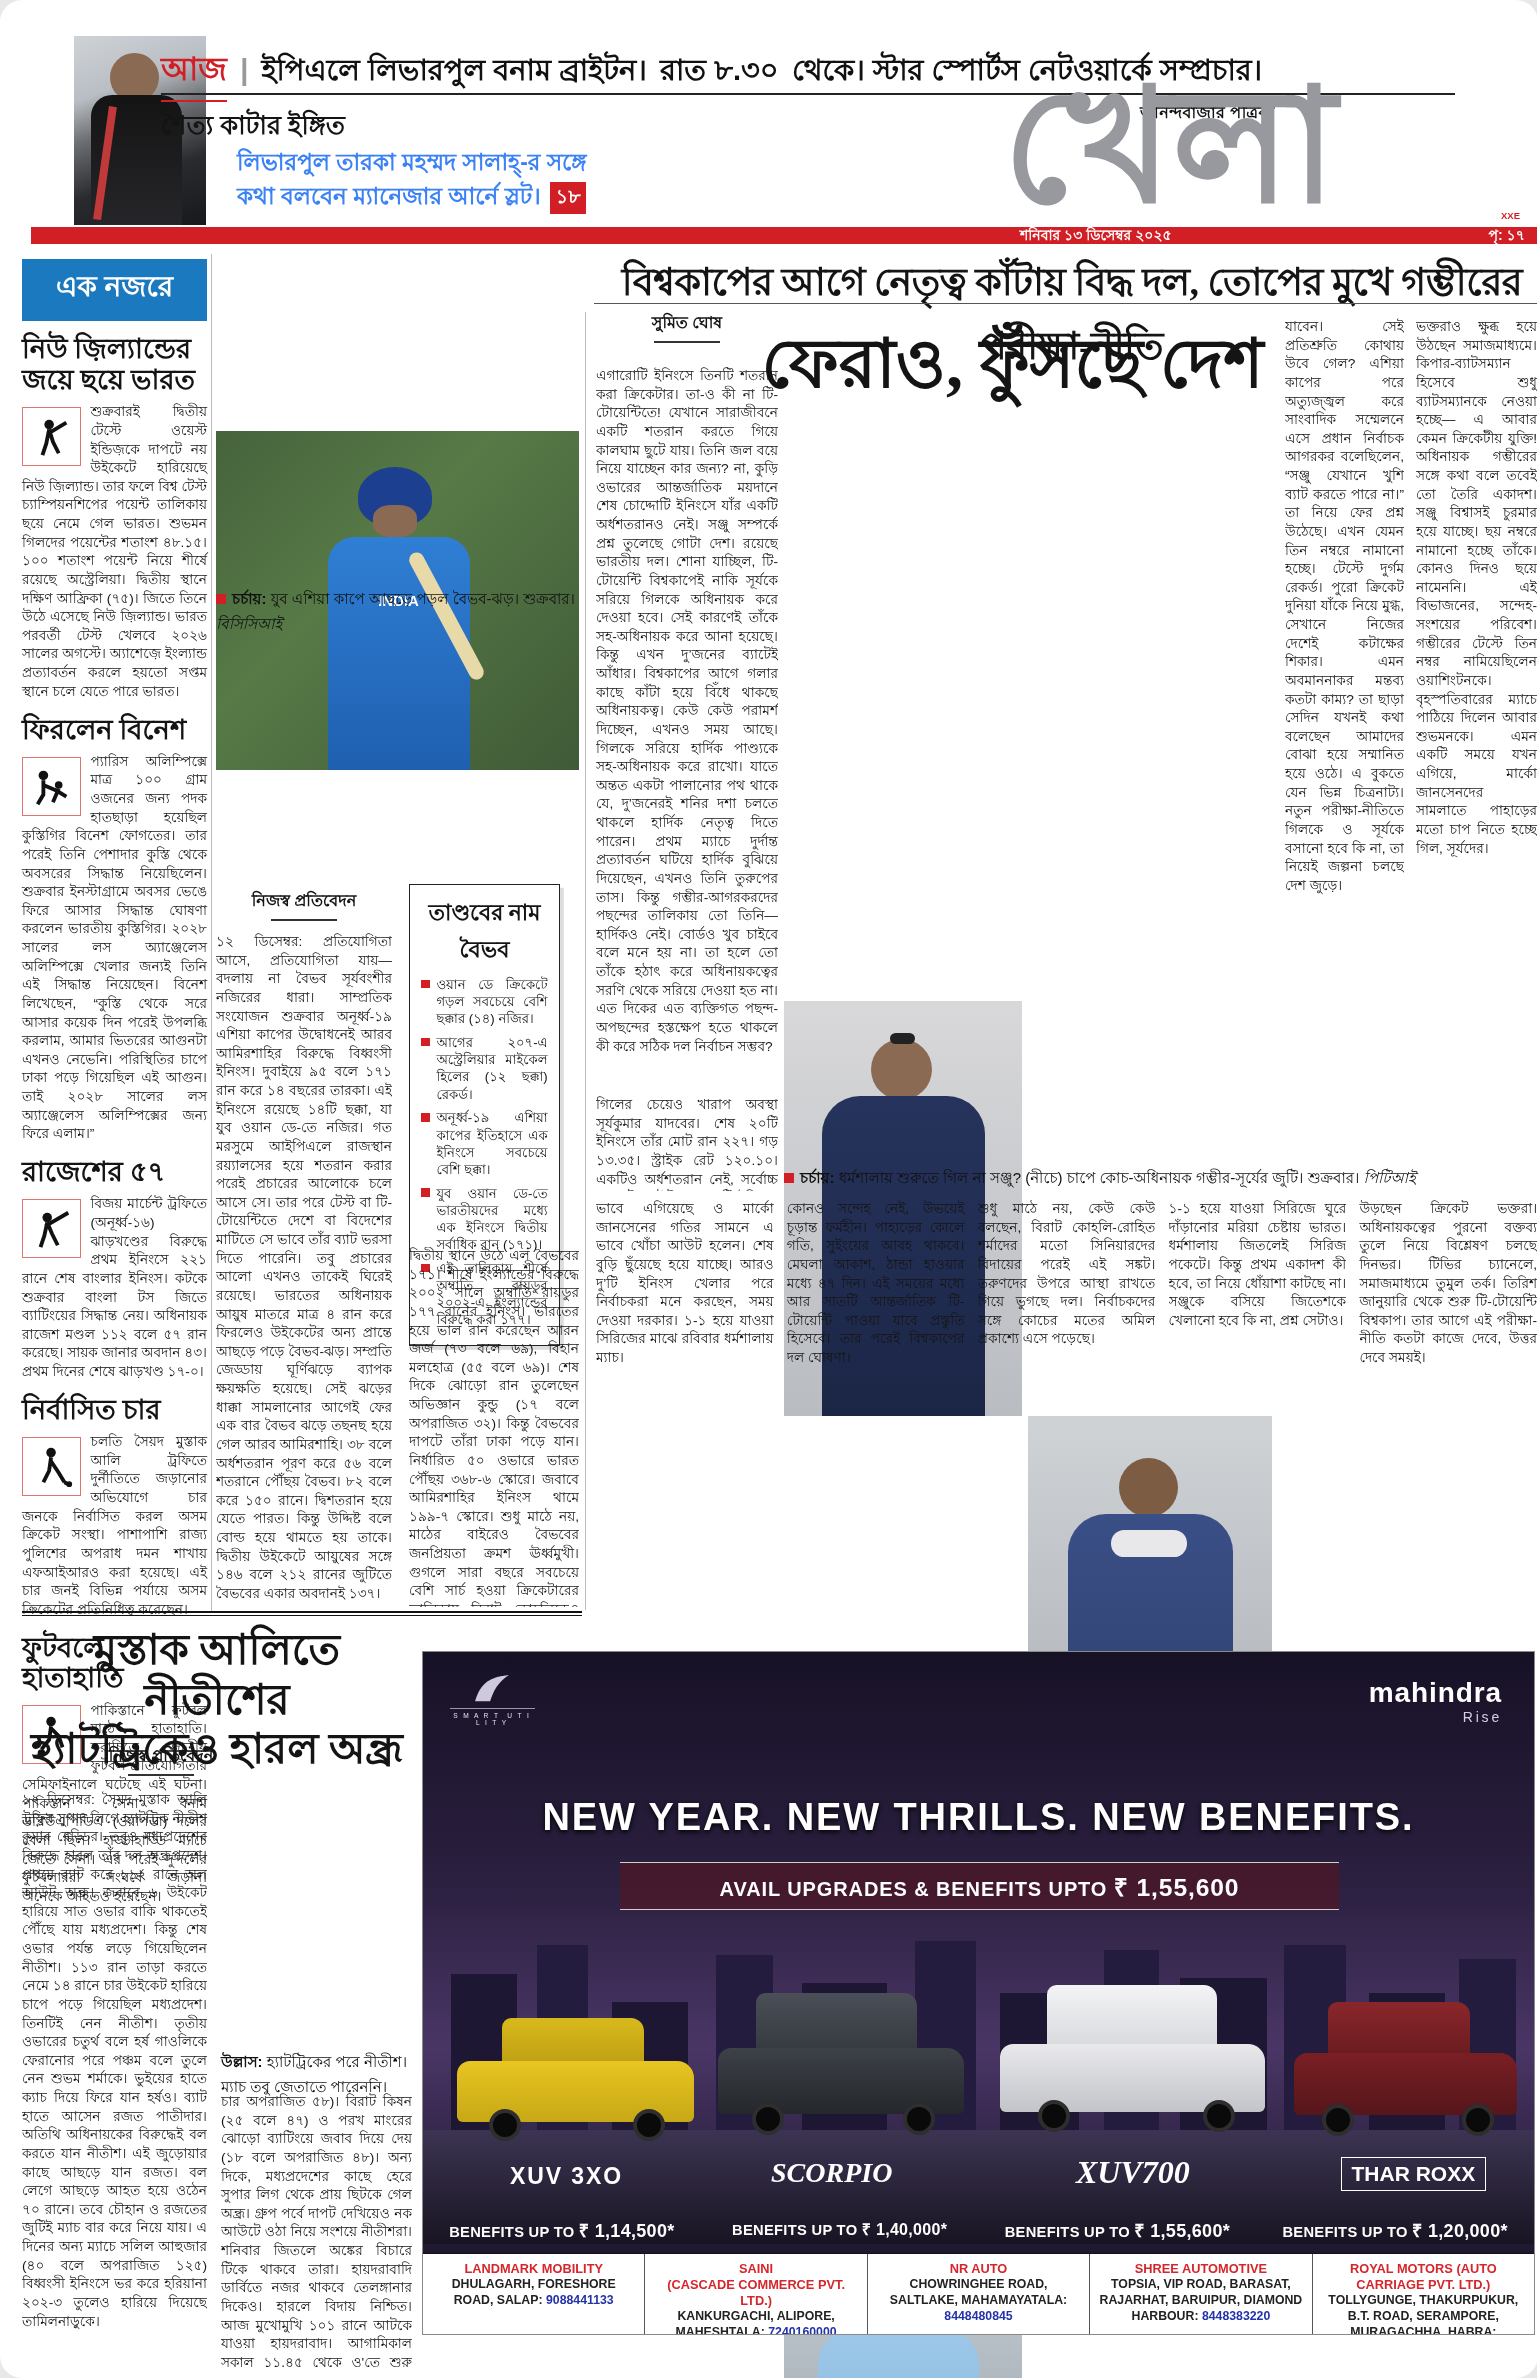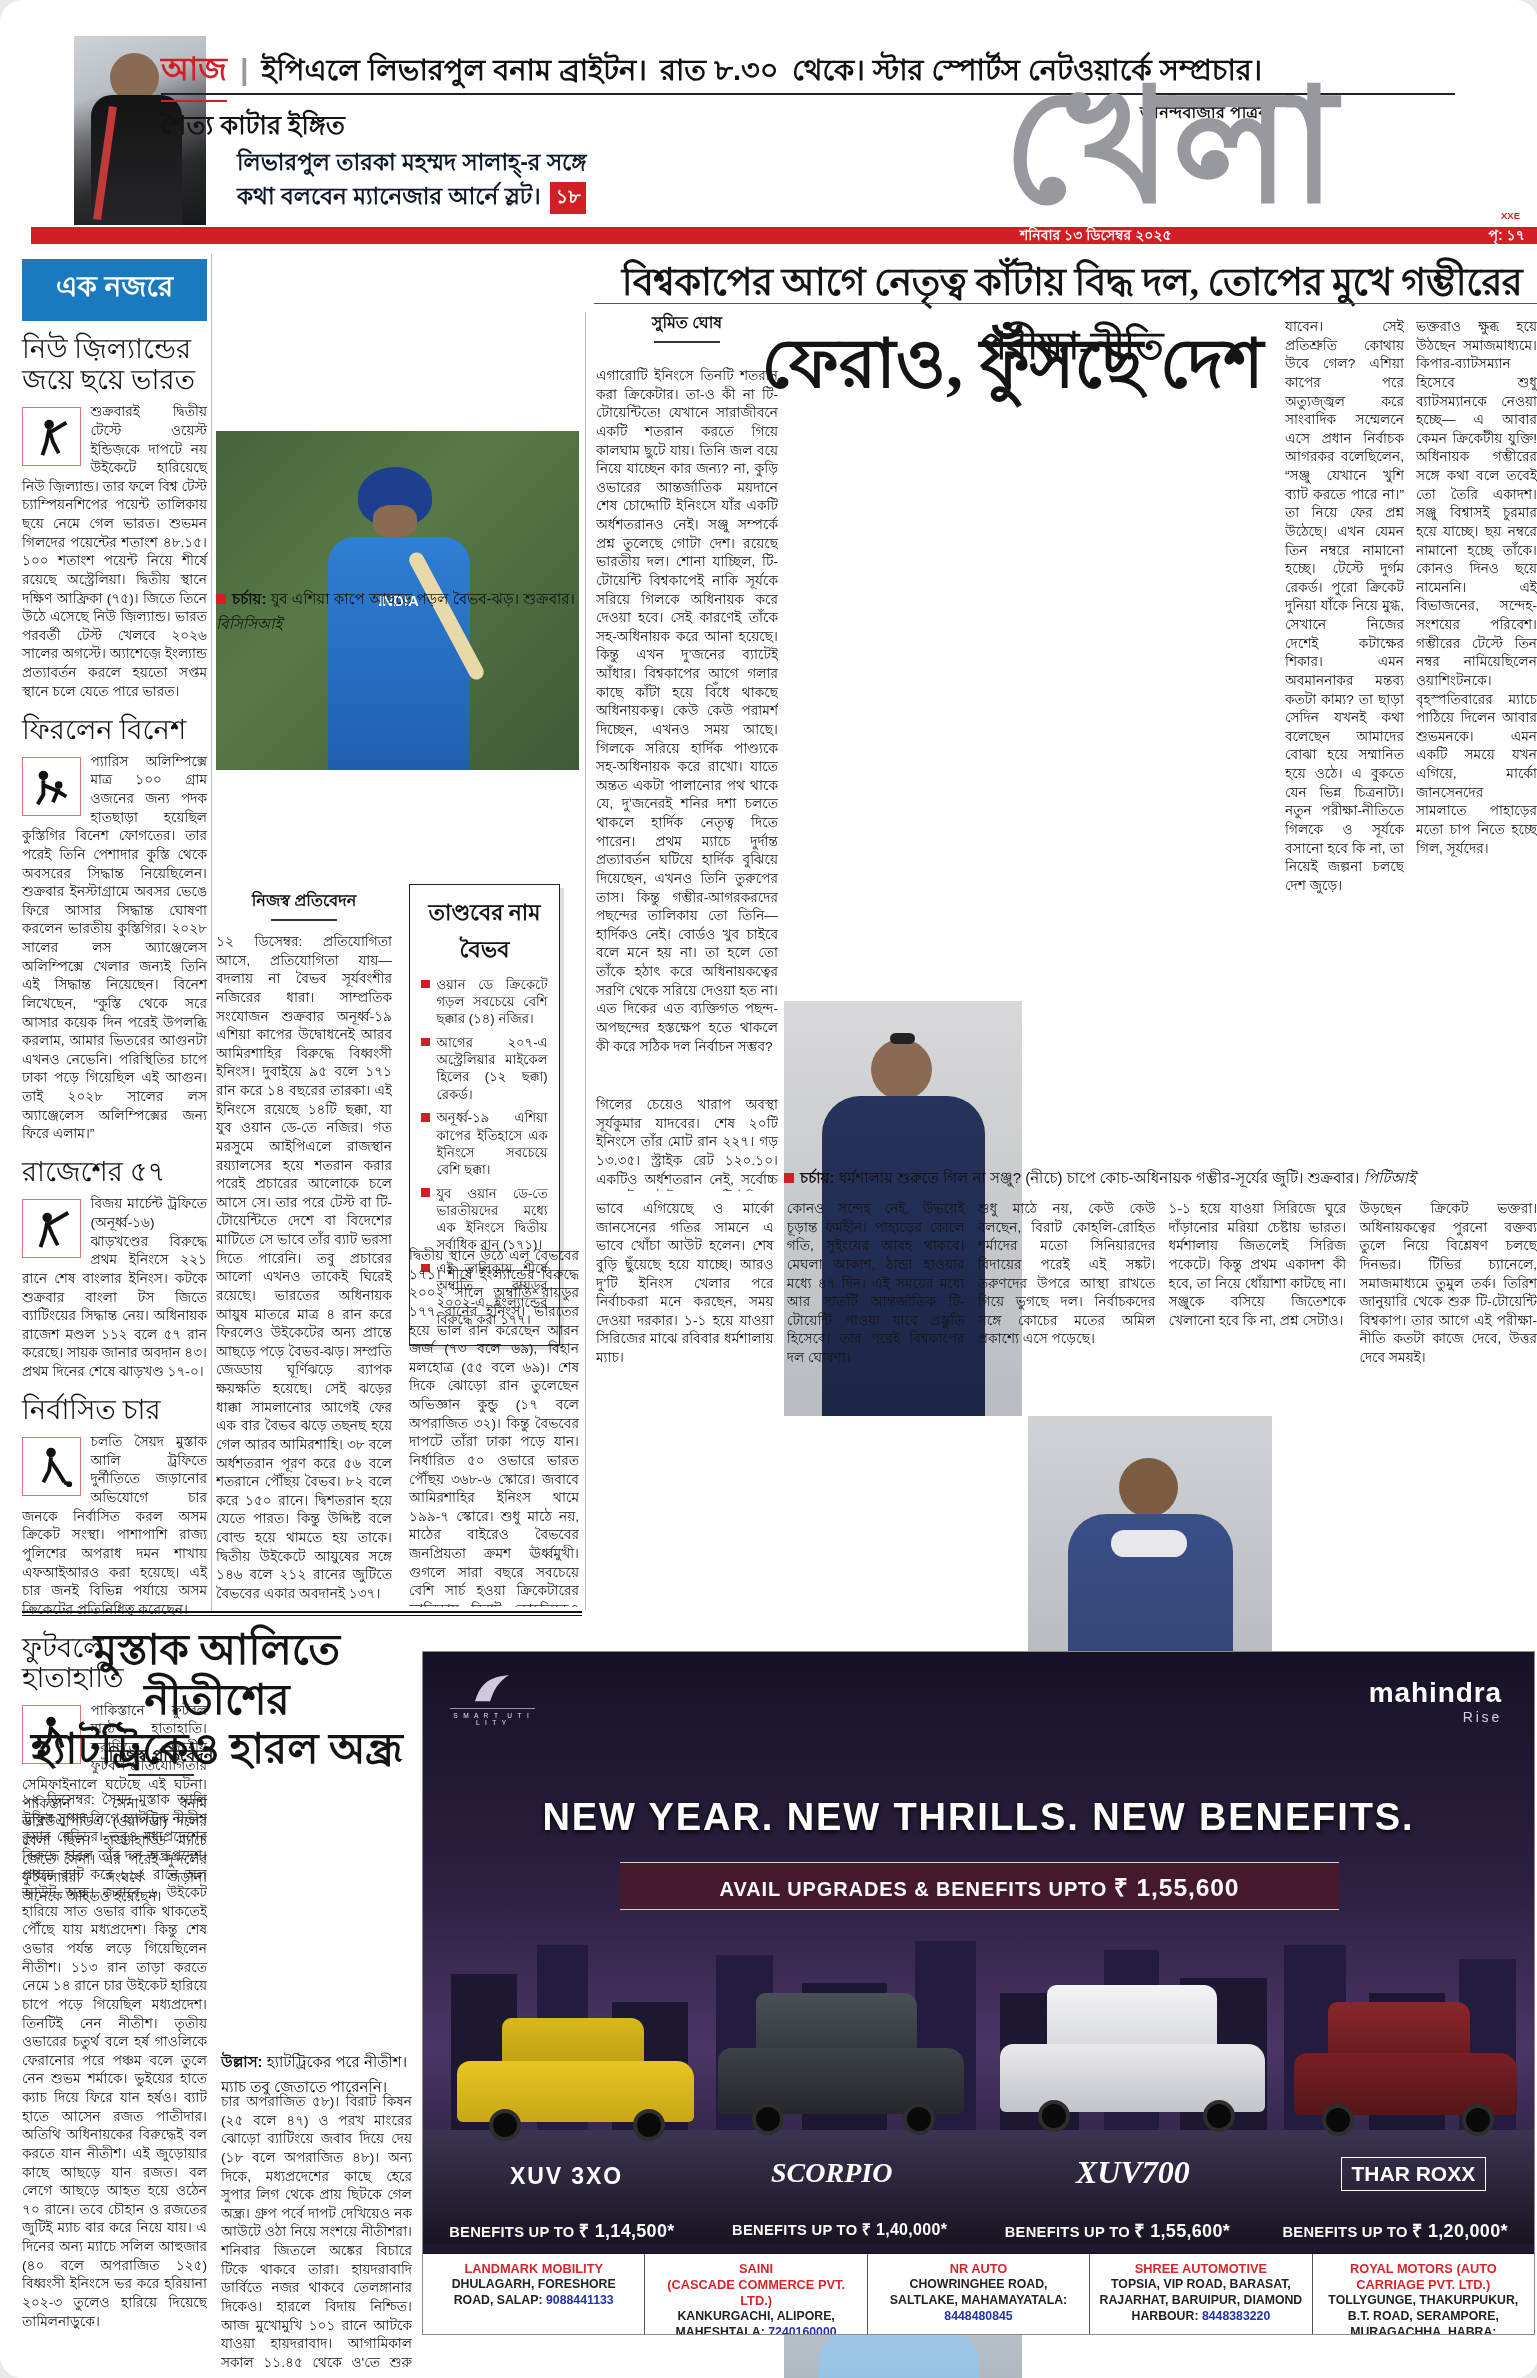--- a/index.html
+++ b/index.html
@@ -9,29 +9,29 @@
   .abs { position:absolute; }
   .serif { font-family:"Liberation Serif", serif; }
   .bodytxt { font-size:13.7px; line-height:1.36; color:#161616; text-align:justify; }
   .rule { background:#222; }
   .red { color:#d21f26;text-align:center; }
   .vline { width:0.9px; background:#bbb; }
   
   .aaj { font-size:32px; font-weight:bold; color:#d21f26; border-bottom:2.8px solid #d21f26; padding-bottom:1.9px;}
   .aajline { font-size:29px; font-weight:bold; color:#111; }
   .preview-title { font-size:25.6px; font-weight:bold; }
-  .preview-line { font-size:23px; font-weight:bold; color:#0f172a; }
+  .preview-line { font-size:23px; font-weight:bold; color:#3b82f6; }
   .pagebadge { background:#d21f26; color:#fff; font-size:19px; font-weight:bold; padding:0 5.7px; }
   .brandline { font-size:16px; font-weight:bold; letter-spacing:0.5px; }
   .mast { font-size:159px; font-weight:bold; color:#97999e; line-height:.9; font-family:"Liberation Serif", serif; }
   .datebar { background:#d21f26; color:#fff; }
   .datebar span { font-size:14px; font-weight:bold; }
   
   .bluehead { background:#1b79bf; color:#fff; font-size:28px; font-weight:bold; text-align:center; padding:5.7px 0 9.5px; }
-  .briefh { font-size:27.4px; font-weight:normal; line-height:1.12; margin:13.2px 0 7.6px; font-family:"Liberation Serif", serif; }
+  .briefh { font-size:27.4px; font-weight:bold; line-height:1.12; margin:13.2px 0 7.6px; font-family:"Liberation Serif", serif; }
   .iconbox { float:left; width:59px; height:59px; border:1.9px solid #e1746f; margin:3.8px 9.5px 3.8px 0; display:flex; align-items:center; justify-content:center; }
   
   .tophead { font-size:38px; font-weight:bold; text-align:center; font-family:"Liberation Serif", serif; letter-spacing:-0.5px; }
   .bighead { font-size:68px; font-weight:bold; text-align:center; line-height:1.05; font-family:"Liberation Serif", serif; }
   .vhead { font-size:54px; font-weight:bold; text-align:center; line-height:1.22; font-family:"Liberation Serif", serif; }
   .mhead { font-size:42px; font-weight:bold; text-align:center; line-height:1.18; font-family:"Liberation Serif", serif; }
   .byline { font-size:16px; font-weight:bold; text-align:center; }
   .bylinerule { width:66px; height:1.9px; background:#333; margin:3.8px auto; }
   .caption { font-size:15px; color:#111; }
   .caption b { font-weight:bold; }

